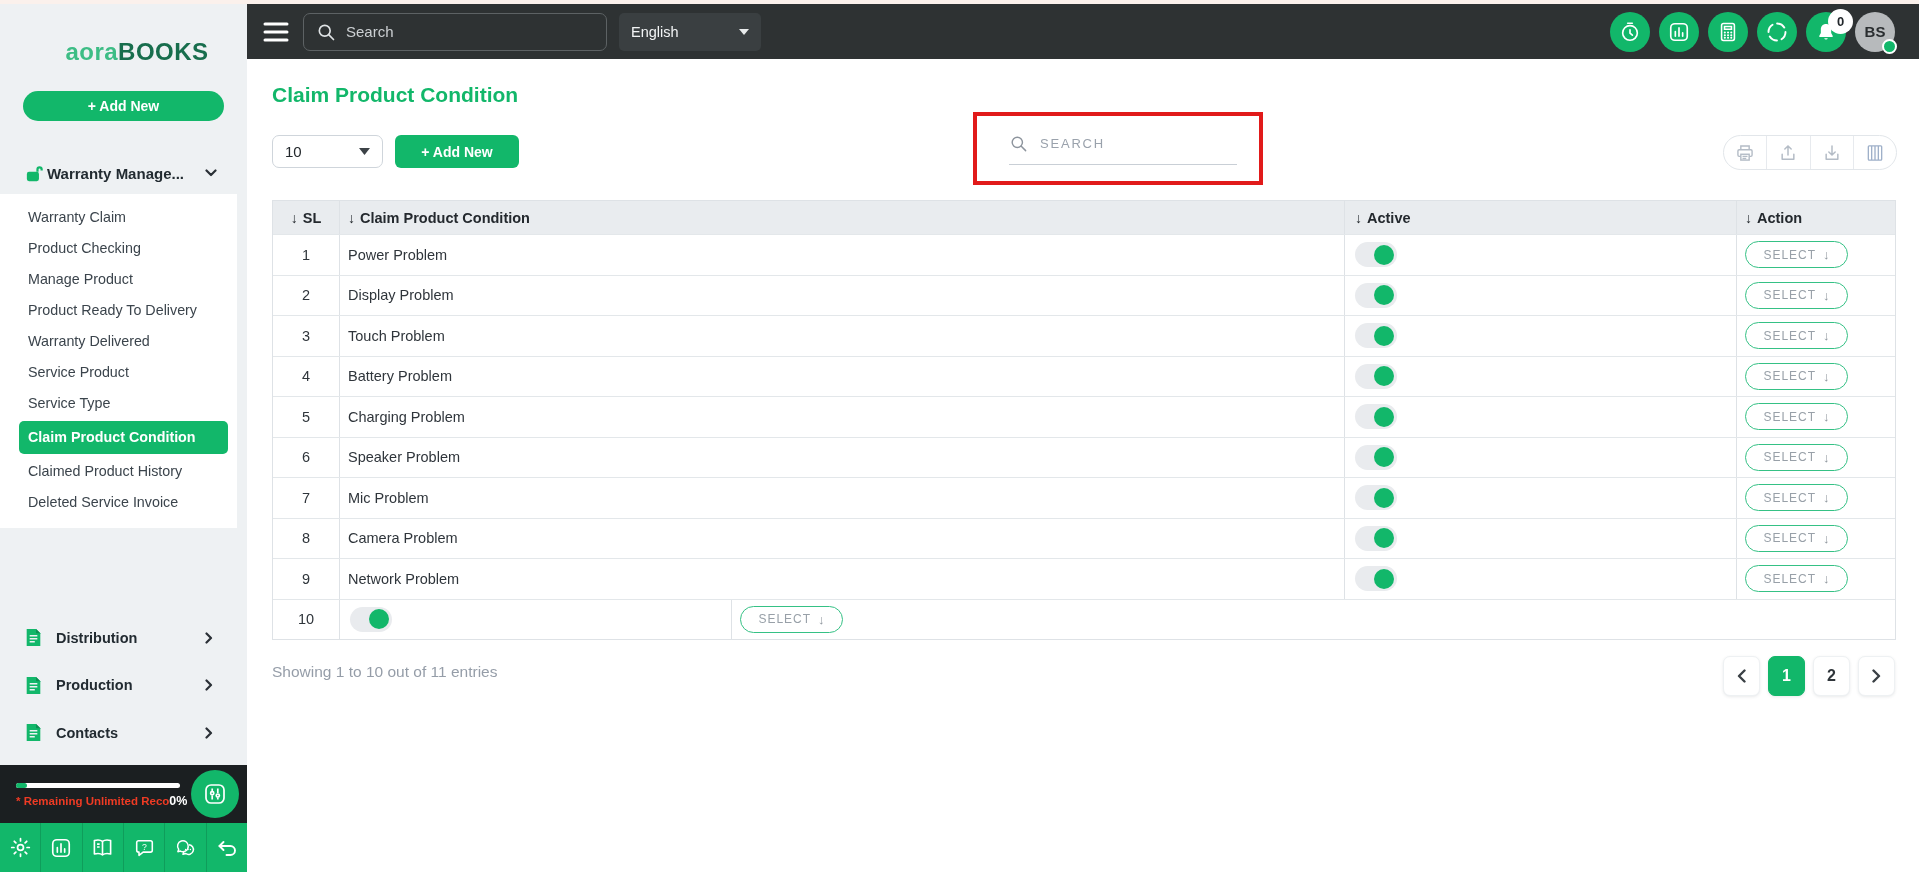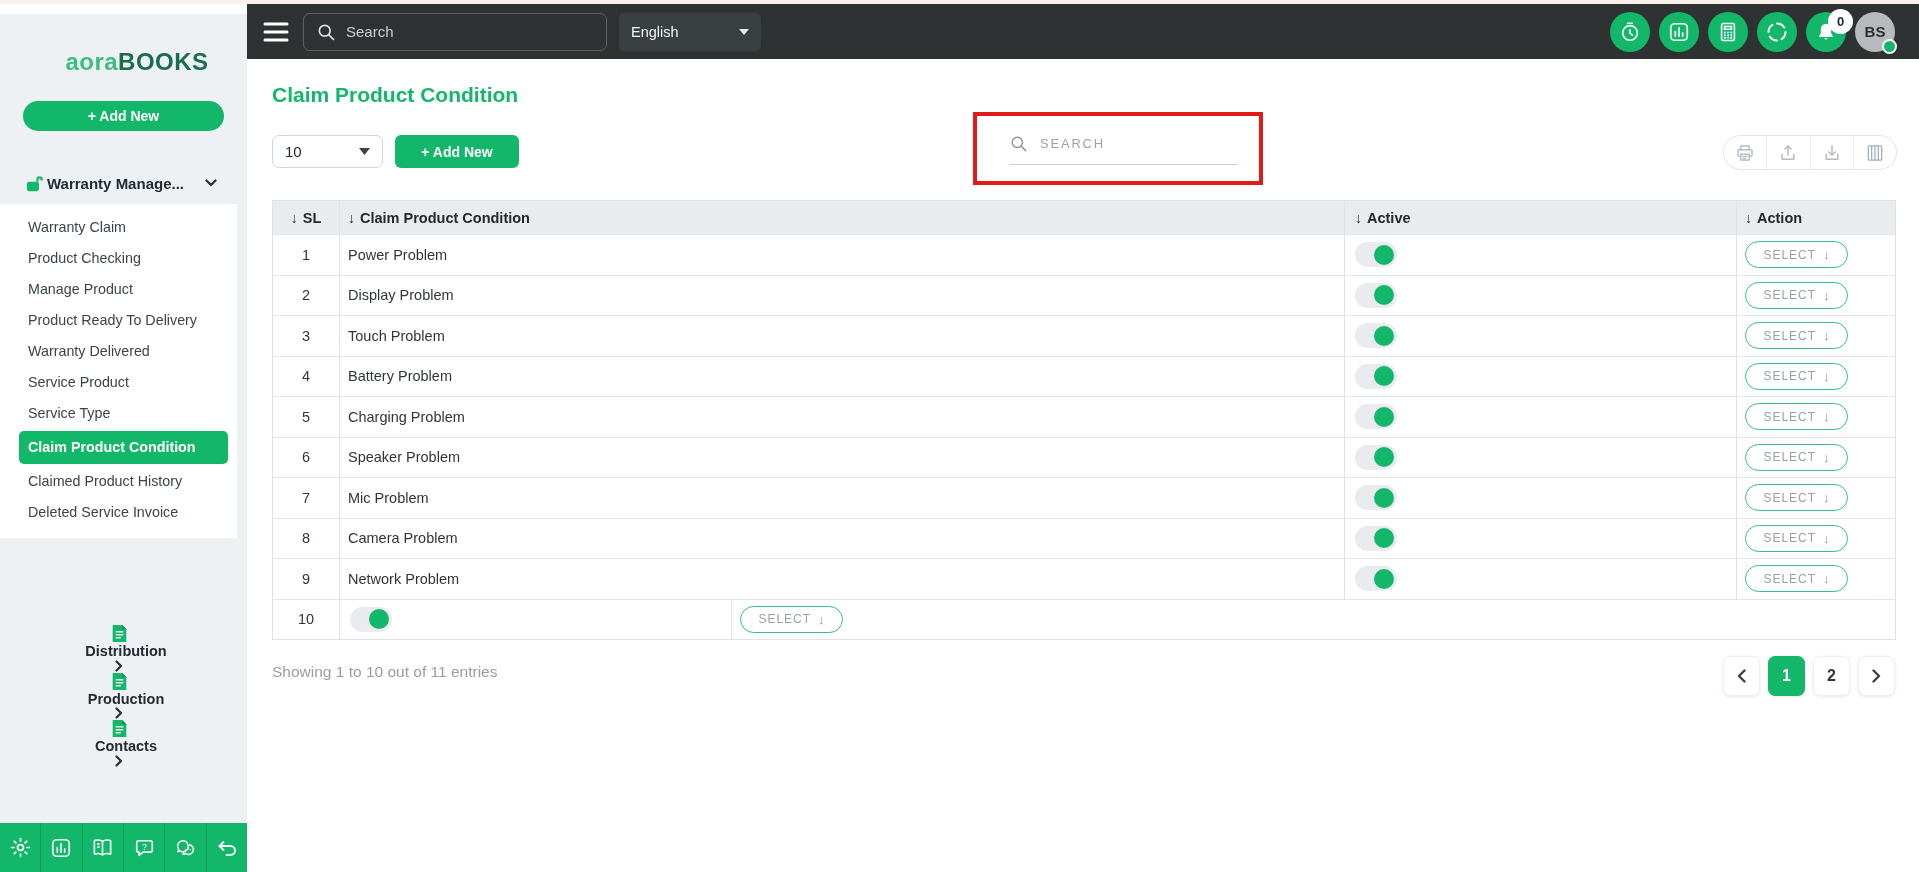--- a/index.html
+++ b/index.html
@@ -1,32 +1,32 @@
 <!DOCTYPE html>
 <html><head>
 <meta charset="utf-8">
 <style>
   * { margin:0; padding:0; box-sizing:border-box; }
   body { font-family:"Liberation Sans","DejaVu Sans",sans-serif; background:#fff; }
   .app { position:relative; width:1919px; height:872px; overflow:hidden; background:#fff; }
   .topstrip { position:absolute; left:0; top:0; width:100%; height:4px; background:#fbf1ec; }
 
   
-  .sidebar { position:absolute; left:0; top:14px; bottom:0; width:274px; background:#eef1f3; }
+  .sidebar { position:absolute; left:0; top:4px; bottom:0; width:274px; background:#eef1f3; }
   .logo { position:absolute; top:34px; left:0; width:100%; text-align:center; font-size:24px; letter-spacing:.5px; cursor:pointer; }
   .logo-a { color:#3dbd85; font-weight:600; }
   .logo-b { color:#186e4d; font-weight:700; }
   .addnew-pill { position:absolute; top:87px; left:23px; width:201px; height:30px; border:none; border-radius:16px; background:#12b76a; color:#fff; font-weight:700; font-size:14px; cursor:pointer; font-family:inherit; }
   .section-head { position:absolute; top:156px; left:0; width:247px; height:26px; display:flex; align-items:center; padding:0 30px 0 25px; cursor:pointer; }
   .section-label { flex:1; margin-left:1px; font-size:15px; font-weight:700; color:#222b31; white-space:nowrap; }
   .submenu { position:absolute; top:190px; left:0; width:237px; background:#fff; padding:8px 0 10px; }
   .sub-item { height:31px; line-height:31px; padding-left:28px; font-size:14.3px; font-weight:500; color:#3b444c; white-space:nowrap; cursor:pointer; }
   .sub-item.active { background:#12b76a; color:#fff; font-weight:700; border-radius:5px; margin:2px 9px 2px 19px; padding-left:9px; height:33px; line-height:33px; }
   .groups { position:absolute; top:610px; left:0; width:237px; }
-  .group-item { height:47.5px; display:flex; align-items:center; padding:0 24px 0 25px; cursor:pointer;flex-direction:column; }
+  .group-item { height:47.5px; display:flex; align-items:center; padding:0 24px 0 25px; cursor:pointer; }
   .glabel { flex:1; margin-left:14px; font-size:14.5px; font-weight:700; color:#222b31; }
   .gicon, .gchev { display:flex; align-items:center; }
   .scroll-thumb { position:absolute; right:1px; top:262px; width:6px; height:332px; background:#ccdfe9; border-radius:3px; cursor:pointer; }
   .usage-box { position:absolute; bottom:49px; left:0; width:247px; height:58px; background:#1b1f21; }
   .progress { position:absolute; left:16px; top:18px; width:164px; height:5px; background:#fff; border-radius:3px; }
   .progress-fill { height:5px; width:7%; background:#12b76a; border-radius:3px; }
   .usage-text { position:absolute; left:16px; top:29px; white-space:nowrap; font-size:11.5px; }
   .warn { color:#ef3b24; font-weight:700; }
   .pct { color:#fff; font-weight:700; font-size:12.5px; }
   .fab { position:absolute; right:8px; top:5px; width:48px; height:48px; border-radius:50%; background:#12b76a; border:none; display:flex; align-items:center; justify-content:center; cursor:pointer; }
@@ -163,20 +163,38 @@
           <span class="glabel">Contacts</span>
           <span class="gchev" style="display: flex;">
             <svg width="8" height="12" viewBox="0 0 8 12" fill="none" stroke="#2a3036" stroke-width="2.2" stroke-linecap="round" stroke-linejoin="round">
               <path d="M1.5 1.5L6 6l-4.5 4.5"></path>
             </svg>
           </span>
         </div>
       </div>
     <div class="scroll-thumb"></div>
 
+    <div class="usage-box">
+      <div class="progress">
+          <div class="progress-fill" style="width: 7%;"></div>
+        </div>
+      <div class="usage-text">
+        <span class="warn">* Remaining Unlimited Reco</span><span class="pct">0%</span>
+      </div>
+      <button class="fab">
+          <span style="display:flex">
+            <svg width="24" height="24" viewBox="0 0 24 24" fill="none" stroke="#fff" stroke-width="1.7">
+              <rect x="3" y="3" width="18" height="18" rx="5"></rect>
+              <path d="M9.2 6.5v3M9.2 13.5v4M14.8 6.5v4.5M14.8 15.8v1.7"></path>
+              <circle cx="9.2" cy="11.2" r="1.6"></circle>
+              <circle cx="14.8" cy="13.6" r="1.6"></circle>
+            </svg>
+          </span>
+        </button>
+    </div>
     <div class="footer-bar">
         <button class="fcell">
           <span class="ficon" style="display: flex;">
             <svg width="23" height="23" viewBox="0 0 24 24" fill="none" stroke="#fff" stroke-width="1.8" stroke-linecap="round">
               <circle cx="12" cy="12" r="3.1"></circle>
               <path d="M12 2.8v2.4M12 18.8v2.4M2.8 12h2.4M18.8 12h2.4M5.5 5.5l1.7 1.7M16.8 16.8l1.7 1.7M18.5 5.5l-1.7 1.7M7.2 16.8l-1.7 1.7"></path>
             </svg>
           </span>
         </button>
         <button class="fcell">

